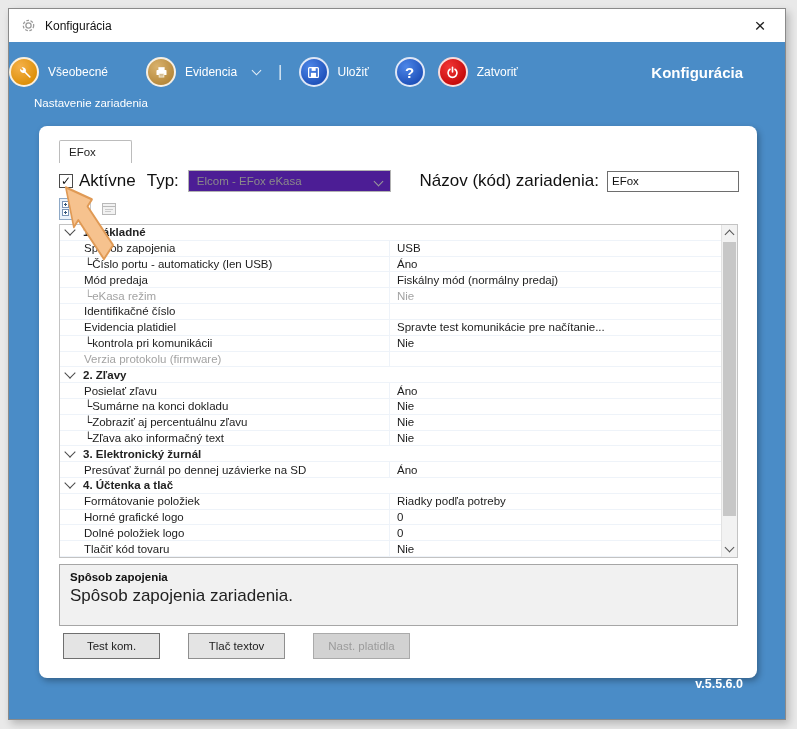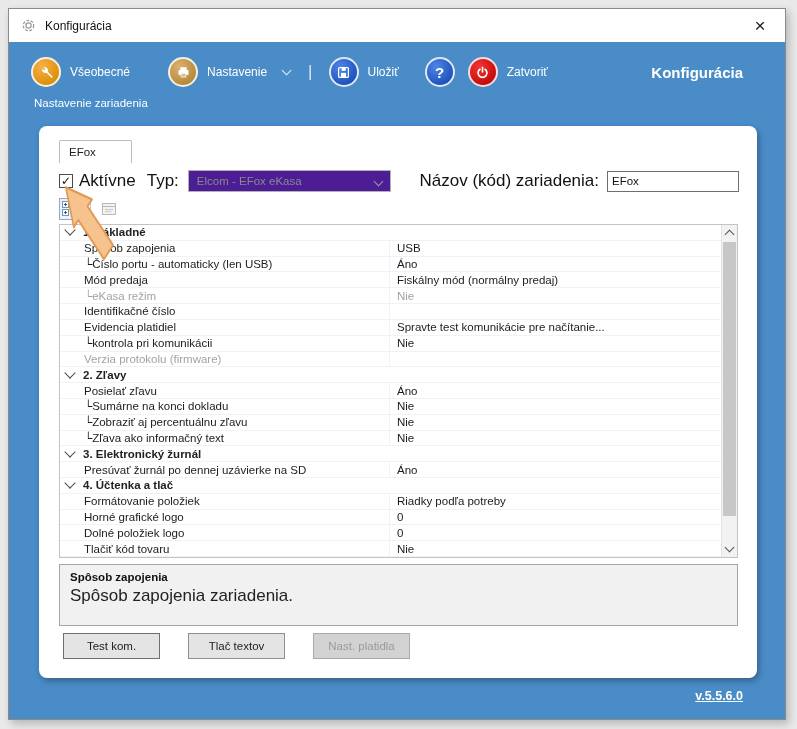--- a/index.html
+++ b/index.html
@@ -11,21 +11,21 @@
   .window{
     position:absolute;left:8px;top:8px;width:778px;height:712px;
     background:#4a8cc7;border:1px solid #8a8a8a;box-sizing:border-box;
     box-shadow:3px 4px 8px rgba(0,0,0,.22);
   }
   
   .titlebar{height:33px;background:#fff;display:flex;align-items:center;padding:0 8px 0 12px;}
   .titlebar-title{font-size:12px;color:#111;margin-left:9px;}
   .close-btn{margin-left:auto;width:34px;height:100%;display:flex;align-items:center;justify-content:center;font-size:19px;color:#222;cursor:default;}
   
-  .toolbar{position:absolute;left:0;top:34px;right:0;height:58px;display:flex;align-items:center;padding-left:22px;box-sizing:border-box;}
+  .toolbar{position:absolute;left:0;top:34px;right:0;height:58px;display:flex;align-items:center;box-sizing:border-box;}
   .tool{display:flex;align-items:center;}
   .tool-label{color:#fff;font-size:12px;margin-left:9px;white-space:nowrap;}
   .circle{width:26px;height:26px;border-radius:50%;border:2px solid rgba(255,255,255,.85);display:flex;align-items:center;justify-content:center;flex:0 0 auto;}
   .c-orange{background:radial-gradient(circle at 35% 30%,#f5b14a,#dd8f07 75%);}
   .c-bronze{background:radial-gradient(circle at 35% 30%,#d9b26d,#b5883b 75%);}
   .c-blue{background:radial-gradient(circle at 35% 30%,#4d86e8,#1c4fb8 78%);}
   .c-red{background:radial-gradient(circle at 35% 30%,#f23535,#c20808 78%);}
   .qmark{color:#fff;font-weight:bold;font-size:15px;line-height:1;}
   .dd-chev{width:6px;height:6px;border-left:1.6px solid rgba(255,255,255,.85);border-bottom:1.6px solid rgba(255,255,255,.85);transform:rotate(-45deg);display:inline-block;margin-left:16px;margin-top:-3px;}
   .tb-sep{color:rgba(255,255,255,.8);font-size:17px;margin:0 16px 0 18px;}
@@ -84,21 +84,21 @@
     background:#f1f1f1;border:1px solid #a6a6a6;padding:6px 10px;
   }
   .desc-title{font-size:11.5px;font-weight:bold;color:#111;}
   .desc-text{font-size:17px;color:#222;margin-top:3px;}
   
   .buttons-row{position:absolute;left:24px;top:507px;display:flex;gap:28px;}
   .btn{width:97px;height:26px;box-sizing:border-box;background:#e4e4e4;border:1px solid #8f8f8f;font-size:11.5px;color:#222;font-family:inherit;display:flex;align-items:center;justify-content:center;}
   .btn.primary{border-color:#6f6f6f;}
   .btn.disabled{background:#d2d2d2;color:#9b9b9b;border-color:#aaa;}
   
-  .version{position:absolute;right:42px;bottom:16px;color:#fff;font-weight:bold;font-size:12.5px;text-decoration:underline;}
+  .version{position:absolute;right:42px;bottom:28px;color:#fff;font-weight:bold;font-size:12.5px;}
   
   .arrow-annot{position:absolute;left:22px;top:54px;z-index:20;}
 </style>
 </head>
 <body>
 
 <div class="window">
 
   <div class="titlebar">
     <span style="display:flex;">
@@ -122,21 +122,21 @@
     </div>
     <div class="tool">
       <span class="circle c-bronze">
         <svg width="15" height="15" viewBox="0 0 24 24">
           <rect x="7" y="3.5" width="10" height="4.5" fill="#fff"></rect>
           <rect x="4" y="8" width="16" height="8" rx="1" fill="#fff"></rect>
           <rect x="7.5" y="13.5" width="9" height="6.5" fill="#f4ead2"></rect>
           <path d="M9 15.5h6M9 17.5h6" stroke="#b49158" stroke-width="1"></path>
         </svg>
       </span>
-      <span class="tool-label">Nastavenie</span>
+      <span class="tool-label">Evidencia</span>
       <span class="dd-chev"></span>
     </div>
     <span class="tb-sep">|</span>
     <div class="tool" style="margin-right:26px;">
       <span class="circle c-blue">
         <svg width="15" height="15" viewBox="0 0 24 24">
           <rect x="4.2" y="4.2" width="15.6" height="15.6" rx="1.5" fill="none" stroke="#fff" stroke-width="2"></rect>
           <rect x="9" y="4.8" width="6.5" height="4.6" fill="#fff"></rect>
           <rect x="7.8" y="12.5" width="8.4" height="7" fill="#fff"></rect>
         </svg>

